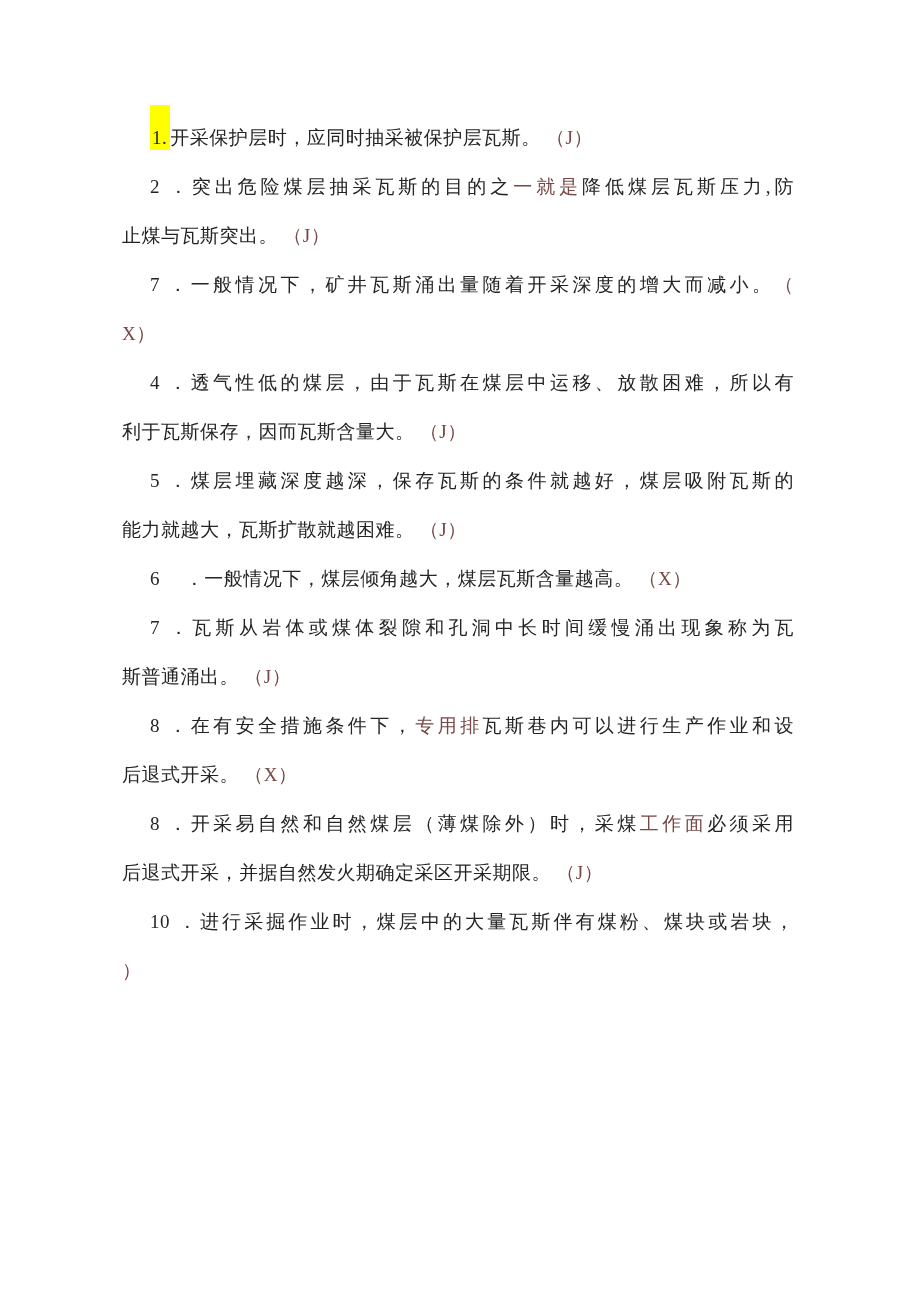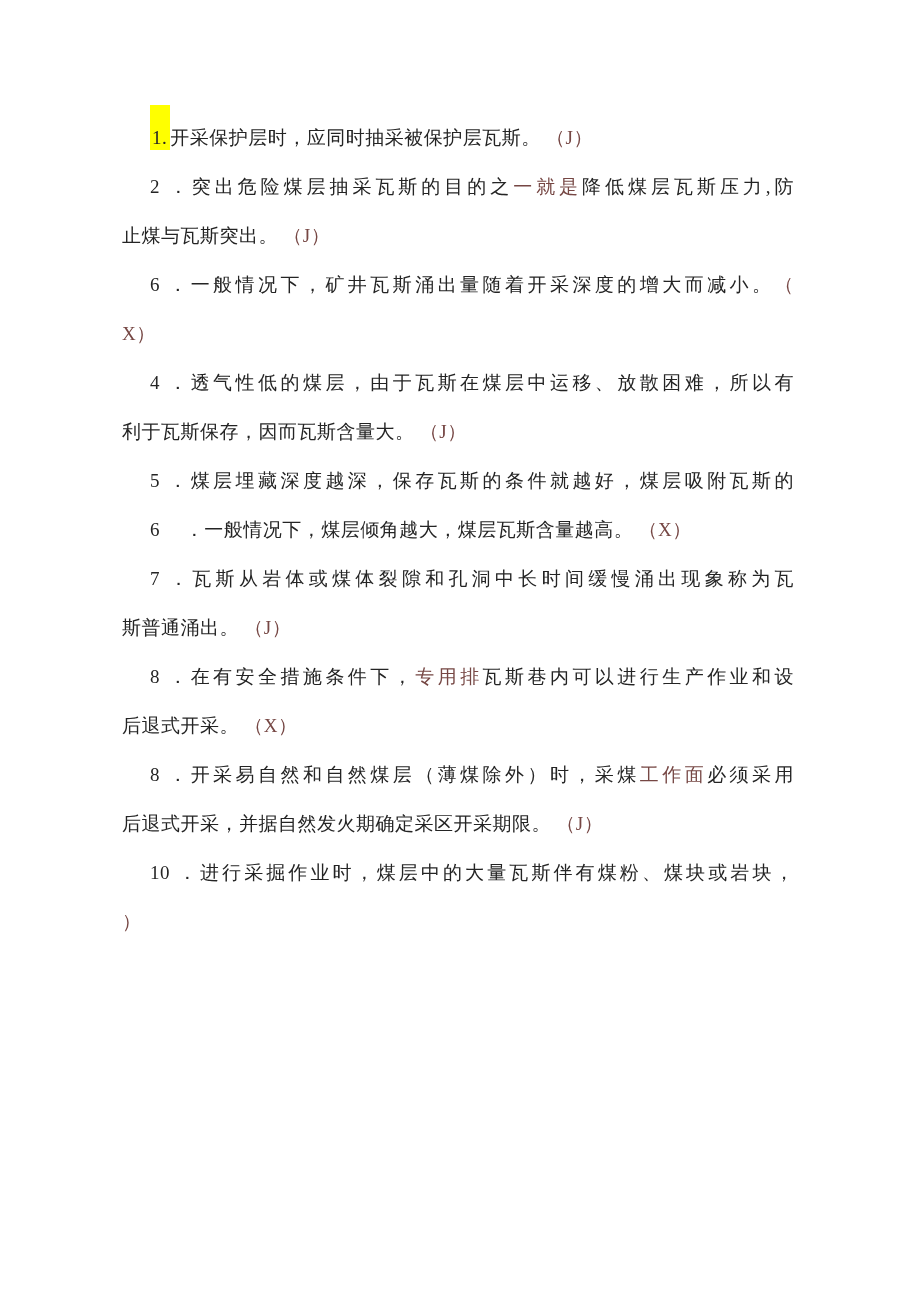--- a/index.html
+++ b/index.html
@@ -47,29 +47,30 @@
 
 <div class="doc" id="doc">
     <div>
       <div class="line indent"><span class="seg hl">1.</span><span class="seg">开采保护层时，应同时抽采被保护层瓦斯。</span><span class="seg accent"> （J）</span></div>
     </div>
     <div>
       <div class="line just indent"><span class="seg">2 ．突出危险煤层抽采瓦斯的目的之</span><span class="seg accent">一就是</span><span class="seg">降低煤层瓦斯压力,防</span></div>
       <div class="line"><span class="seg">止煤与瓦斯突出。</span><span class="seg accent"> （J）</span></div>
     </div>
     <div>
-      <div class="line just indent"><span class="seg">6 ．一般情况下，矿井瓦斯涌出量随着开采深度的增大而减小。</span><span class="seg accent">（</span></div>
+      <div class="line just indent"><span class="seg">7 ．一般情况下，矿井瓦斯涌出量随着开采深度的增大而减小。</span><span class="seg accent">（</span></div>
       <div class="line"><span class="seg accent">X）</span></div>
     </div>
     <div>
       <div class="line just indent"><span class="seg">4 ．透气性低的煤层，由于瓦斯在煤层中运移、放散困难，所以有</span></div>
       <div class="line"><span class="seg">利于瓦斯保存，因而瓦斯含量大。</span><span class="seg accent"> （J）</span></div>
     </div>
     <div>
       <div class="line just indent"><span class="seg">5 ．煤层埋藏深度越深，保存瓦斯的条件就越好，煤层吸附瓦斯的</span></div>
+      <div class="line"><span class="seg">能力就越大，瓦斯扩散就越困难。</span><span class="seg accent"> （J）</span></div>
     </div>
     <div>
       <div class="line indent"><span class="seg">6　 ．一般情况下，煤层倾角越大，煤层瓦斯含量越高。</span><span class="seg accent"> （X）</span></div>
     </div>
     <div>
       <div class="line just indent"><span class="seg">7 ．瓦斯从岩体或煤体裂隙和孔洞中长时间缓慢涌出现象称为瓦</span></div>
       <div class="line"><span class="seg">斯普通涌出。</span><span class="seg accent"> （J）</span></div>
     </div>
     <div>
       <div class="line just indent"><span class="seg">8 ．在有安全措施条件下，</span><span class="seg accent">专用排</span><span class="seg">瓦斯巷内可以进行生产作业和设</span></div>

